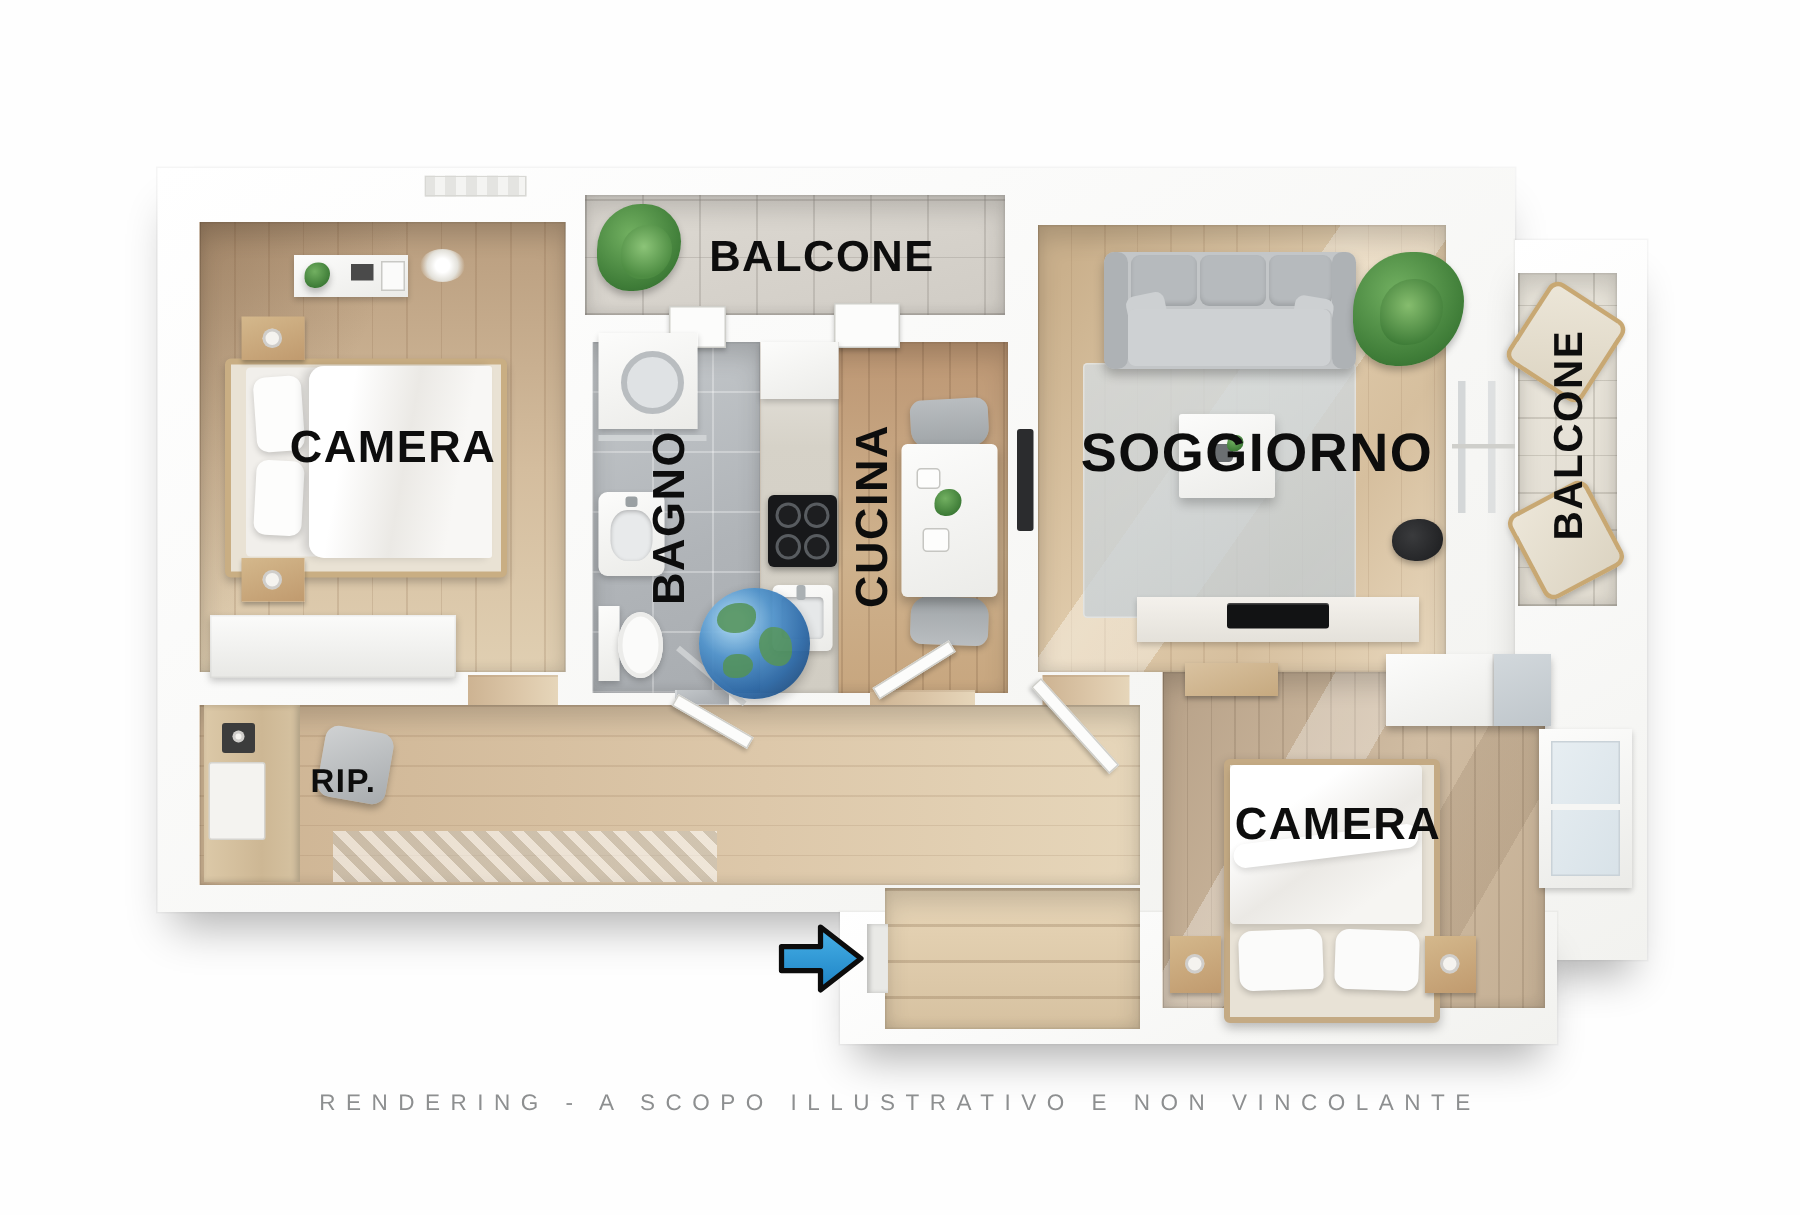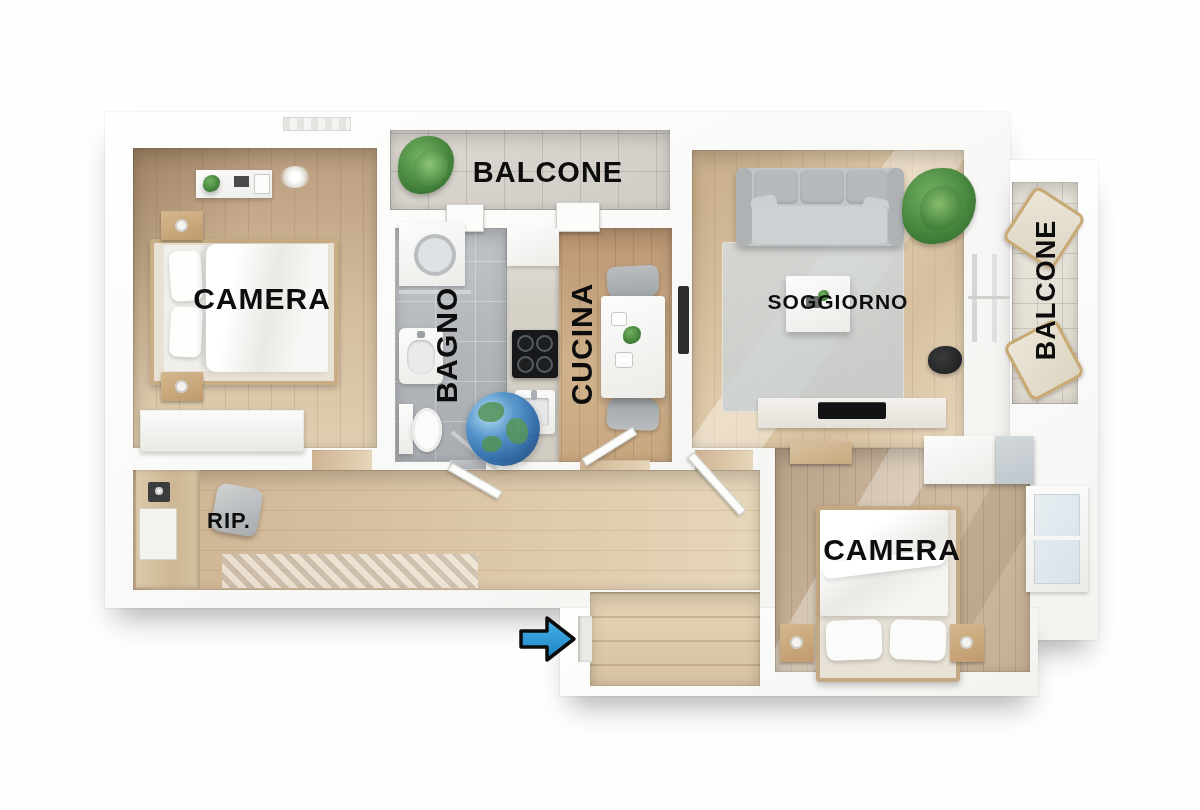--- a/index.html
+++ b/index.html
@@ -202,35 +202,36 @@
   <div class="abs" style="left:1034px;top:536px;width:46px;height:4px;background:#f6f6f4;"></div>
 
   <div class="abs leaf" style="left:450px;top:462px;width:56px;height:7px;transform:rotate(30deg);transform-origin:left center;"></div>
   <div class="abs leaf" style="left:694px;top:452px;width:76px;height:7px;transform:rotate(48deg);transform-origin:left top;"></div>
   <div class="abs leaf" style="left:584px;top:458px;width:58px;height:7px;transform:rotate(-32deg);transform-origin:left center;"></div>
 
   <div class="label" style="left:548px;top:172px;font-size:29px;">BALCONE</div>
   <div class="label" style="left:262px;top:299px;font-size:30px;">CAMERA</div>
   <div class="label vert" style="left:447px;top:345px;font-size:30px;">BAGNO</div>
   <div class="label vert" style="left:582px;top:344px;font-size:30px;">CUCINA</div>
-  <div class="label" style="left:838px;top:302px;font-size:21px;">SOGGIORNO</div>
+  <div class="label" style="left:838px;top:302px;font-size:36px;">SOGGIORNO</div>
   <div class="label vert" style="left:1046px;top:290px;font-size:27px;">BALCONE</div>
   <div class="label" style="left:229px;top:521px;font-size:22px;">RIP.</div>
   <div class="label" style="left:892px;top:550px;font-size:30px;">CAMERA</div>
 
   <div id="globe" style="left:466px;top:392px;width:74px;height:74px;">
     <span class="continent" style="left:12px;top:10px;width:26px;height:20px;"></span>
     <span class="continent" style="left:40px;top:26px;width:22px;height:26px;border-radius:45% 55% 40% 60%;"></span>
     <span class="continent" style="left:16px;top:44px;width:20px;height:16px;border-radius:50% 50% 60% 40%;"></span>
   </div>
 
   <svg class="abs" style="left:518px;top:613px;z-index:7;" width="60" height="52" viewBox="0 0 60 52">
     <defs>
       <linearGradient id="ag" x1="0" y1="0" x2="0" y2="1">
         <stop offset="0" stop-color="#49b2e8"></stop>
           <stop offset="1" stop-color="#1c82c4"></stop>
       </linearGradient>
     </defs>
     <polygon points="3,18 29,18 29,5 56,26 29,47 29,34 3,34" fill="url(#ag)" stroke="#0c0c0c" stroke-width="3.5" stroke-linejoin="round"></polygon>
   </svg>
 
+  <div id="disclaimer">RENDERING - A SCOPO ILLUSTRATIVO E NON VINCOLANTE</div>
 
 </div>
 
 </body></html>

